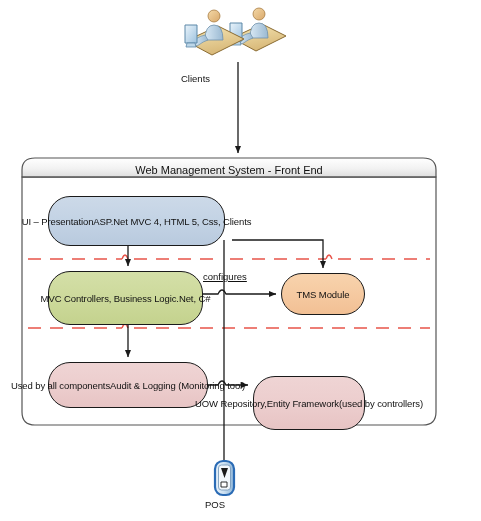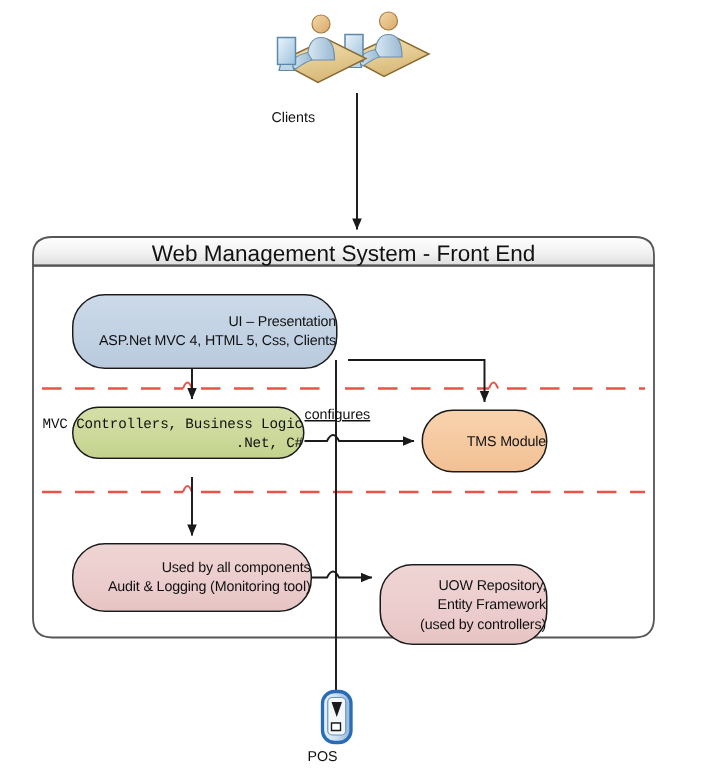--- a/index.html
+++ b/index.html
@@ -24,44 +24,43 @@
     position: absolute;
     left: 0; top: 0;
     width: 481px;
     height: 521px;
     pointer-events: none;
   }
   .node {
     position: absolute;
     box-sizing: border-box;
     display: flex;
-    flex-direction: column;
-    align-items: flex-end;
+    flex-direction: row;
+    align-items: center;
     justify-content: center;
     text-align: center;
     border: 1.3px solid #1a1a1a;
     border-radius: 22px;
     font-size: 9.5px;
     line-height: 13px;
     color: #111111;
     letter-spacing: -0.1px;
     z-index: 5;
   }
   .node span { display: block; white-space: nowrap; }
 
   #ui-node {
     left: 48px; top: 196px;
     width: 177px; height: 50px;
     background: linear-gradient(180deg,#ccd9e8 0%, #c2d2e4 55%, #b9cade 100%);
   }
   #mvc-node {
     left: 48px; top: 271px;
-    width: 155px; height: 35px;
+    width: 155px; height: 54px;
     background: linear-gradient(180deg,#d4dfa8 0%, #ccd99a 55%, #c4d28e 100%);
-    font-family: Liberation Mono, monospace;
   }
   #tms-node {
     left: 281px; top: 273px;
     width: 84px; height: 42px;
     background: linear-gradient(180deg,#f8d3ad 0%, #f5c9a0 55%, #f2c094 100%);
   }
   #audit-node {
     left: 48px; top: 362px;
     width: 160px; height: 46px;
     background: linear-gradient(180deg,#efd4d4 0%, #eccdcd 55%, #e7c4c4 100%);
@@ -81,21 +80,21 @@
   }
   #clients-label { left: 181px; top: 73px; }
   #pos-label     { left: 205px; top: 499px; }
   #configures-label { left: 203px; top: 271px; text-decoration: underline; }
 
   #container-title {
     position: absolute;
     left: 22px; top: 161px;
     width: 414px; height: 17px;
     display: flex; align-items: center; justify-content: center;
-    font-size: 15px; color: #111111; z-index: 6;
+    font-size: 11px; color: #111111; z-index: 6;
   }
 </style>
 </head>
 <body>
 
 <div id="stage">
 
   <svg class="svg-layer" viewBox="0 0 481 521">
     <defs>
       <linearGradient id="hdrGrad" x1="0" y1="0" x2="0" y2="1">

